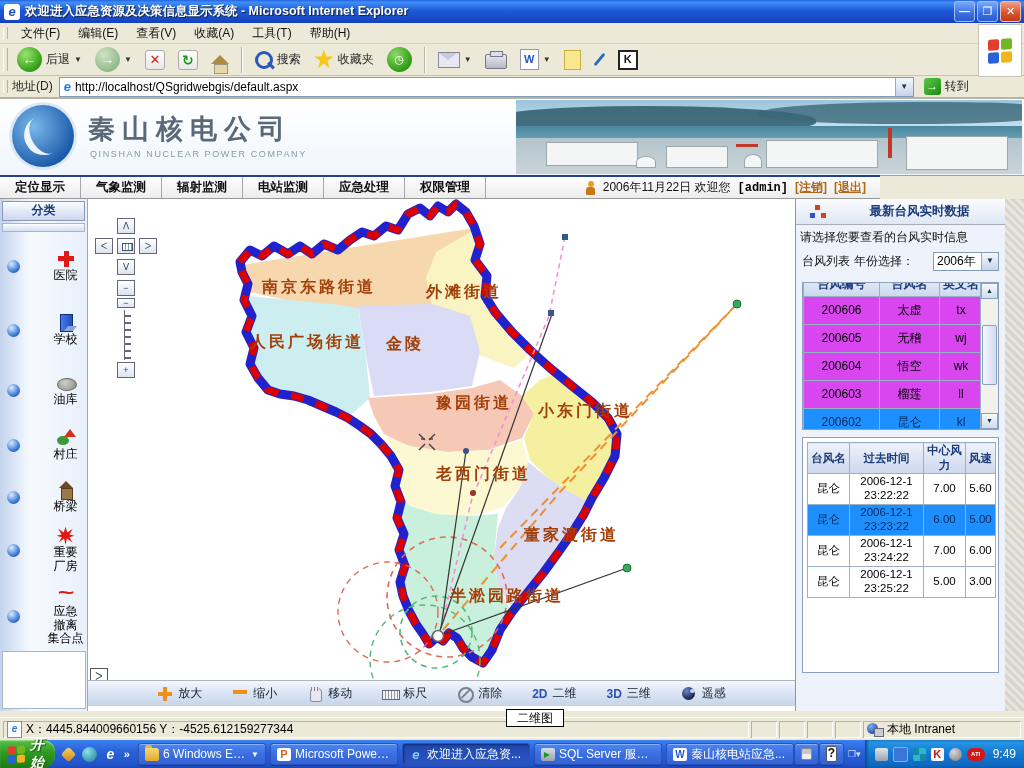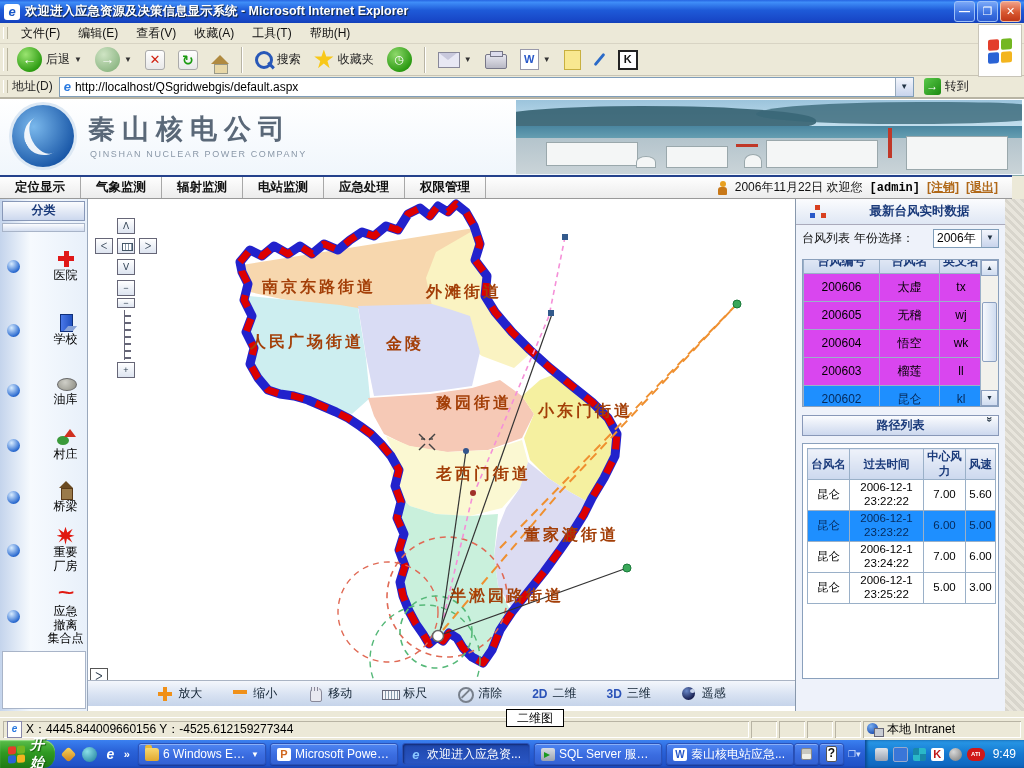--- a/index.html
+++ b/index.html
@@ -86,21 +86,21 @@
   .company-en{position:absolute;left:90px;top:50px;font-size:9px;color:#8a98a8;letter-spacing:1.6px;}
   .plant-photo{position:absolute;left:516px;top:1px;width:506px;height:74px;
     background:linear-gradient(180deg,#9cc4dc,#cde6f2 45%,#dceef6);overflow:hidden;}
   .ph-hill{position:absolute;left:-20px;top:6px;width:320px;height:26px;background:#2e5a6a;border-radius:50% 60% 40% 50%;opacity:.85;}
   .ph-hill2{position:absolute;left:240px;top:2px;width:300px;height:22px;background:#3a6878;border-radius:60% 40% 50% 50%;opacity:.8;}
   .ph-sea{position:absolute;left:0;top:26px;width:100%;height:14px;background:linear-gradient(180deg,#4a86a0,#6aa2b4);}
   .ph-ground{position:absolute;left:0;top:38px;width:100%;height:36px;background:linear-gradient(180deg,#b4c4cc,#cad4d8);}
   .ph-b{position:absolute;background:#f4f6f6;border:1px solid #9aa8ac;}
   .ph-red{position:absolute;background:#c03828;}
   
-  .navbar{position:absolute;left:0;top:175px;width:1012px;height:24px;background:linear-gradient(180deg,#fefefe,#ececec);
+  .navbar{position:absolute;left:0;top:175px;width:880px;height:24px;background:linear-gradient(180deg,#fefefe,#ececec);
     border-top:2px solid #24418c;border-bottom:1px solid #999;display:flex;align-items:center;box-sizing:border-box;}
   .nav-tab{padding:0 15px;height:100%;display:flex;align-items:center;border-right:1px solid #a8a8a8;
     font-weight:bold;color:#111;font-size:12.5px;}
   .nav-right{margin-left:auto;display:flex;align-items:center;gap:7px;padding-right:14px;}
   .person-ico{width:11px;height:14px;position:relative;}
   .person-ico::before{content:"";position:absolute;left:3px;top:0;width:6px;height:6px;border-radius:50%;background:#e8a020;}
   .person-ico::after{content:"";position:absolute;left:1px;top:6px;width:9px;height:8px;border-radius:3px 3px 1px 1px;background:#c87818;}
   .nav-date{color:#111;}
   .nav-user{font-weight:bold;color:#000;font-family:"Liberation Mono","DejaVu Sans Mono",monospace;}
   .nav-link{color:#b06818;text-decoration:underline;font-weight:bold;}
@@ -580,20 +580,21 @@
             <span>遥感</span>
           </span>
         </div>
     </div>
 
     <div class="right-panel">
       <div class="rp-header">
         <span class="org-ico"></span>
         <span class="rp-title">最新台风实时数据</span>
       </div>
+      <div class="rp-sub">请选择您要查看的台风实时信息</div>
       <div class="rp-controls">
         <span>台风列表</span>
         <span>年份选择：</span>
         <span class="year-select">
           <span class="yv">2006年</span>
           <span class="yb">▼</span>
         </span>
       </div>
       <div class="tbl-wrap">
         <div class="clip">
@@ -639,25 +640,20 @@
               </tbody>
           </table>
         </div>
         <div class="vscroll">
           <span class="vs-btn">▲</span>
           <span class="vs-thumb"></span>
           <span class="vs-fill"></span>
           <span class="vs-btn">▼</span>
         </div>
       </div>
-      <div class="path-bar">
-        <span style="width:18px"></span>
-        <span class="pl">路径列表</span>
-        <span class="chev">»</span>
-      </div>
       <div class="rp-box2">
         <table class="rp2" id="pathTable">
           <colgroup>
               <col style="width:42px">
               <col style="width:74px">
               <col style="width:42px">
               <col style="width:30px">
             </colgroup>
           <thead>
               <tr>

